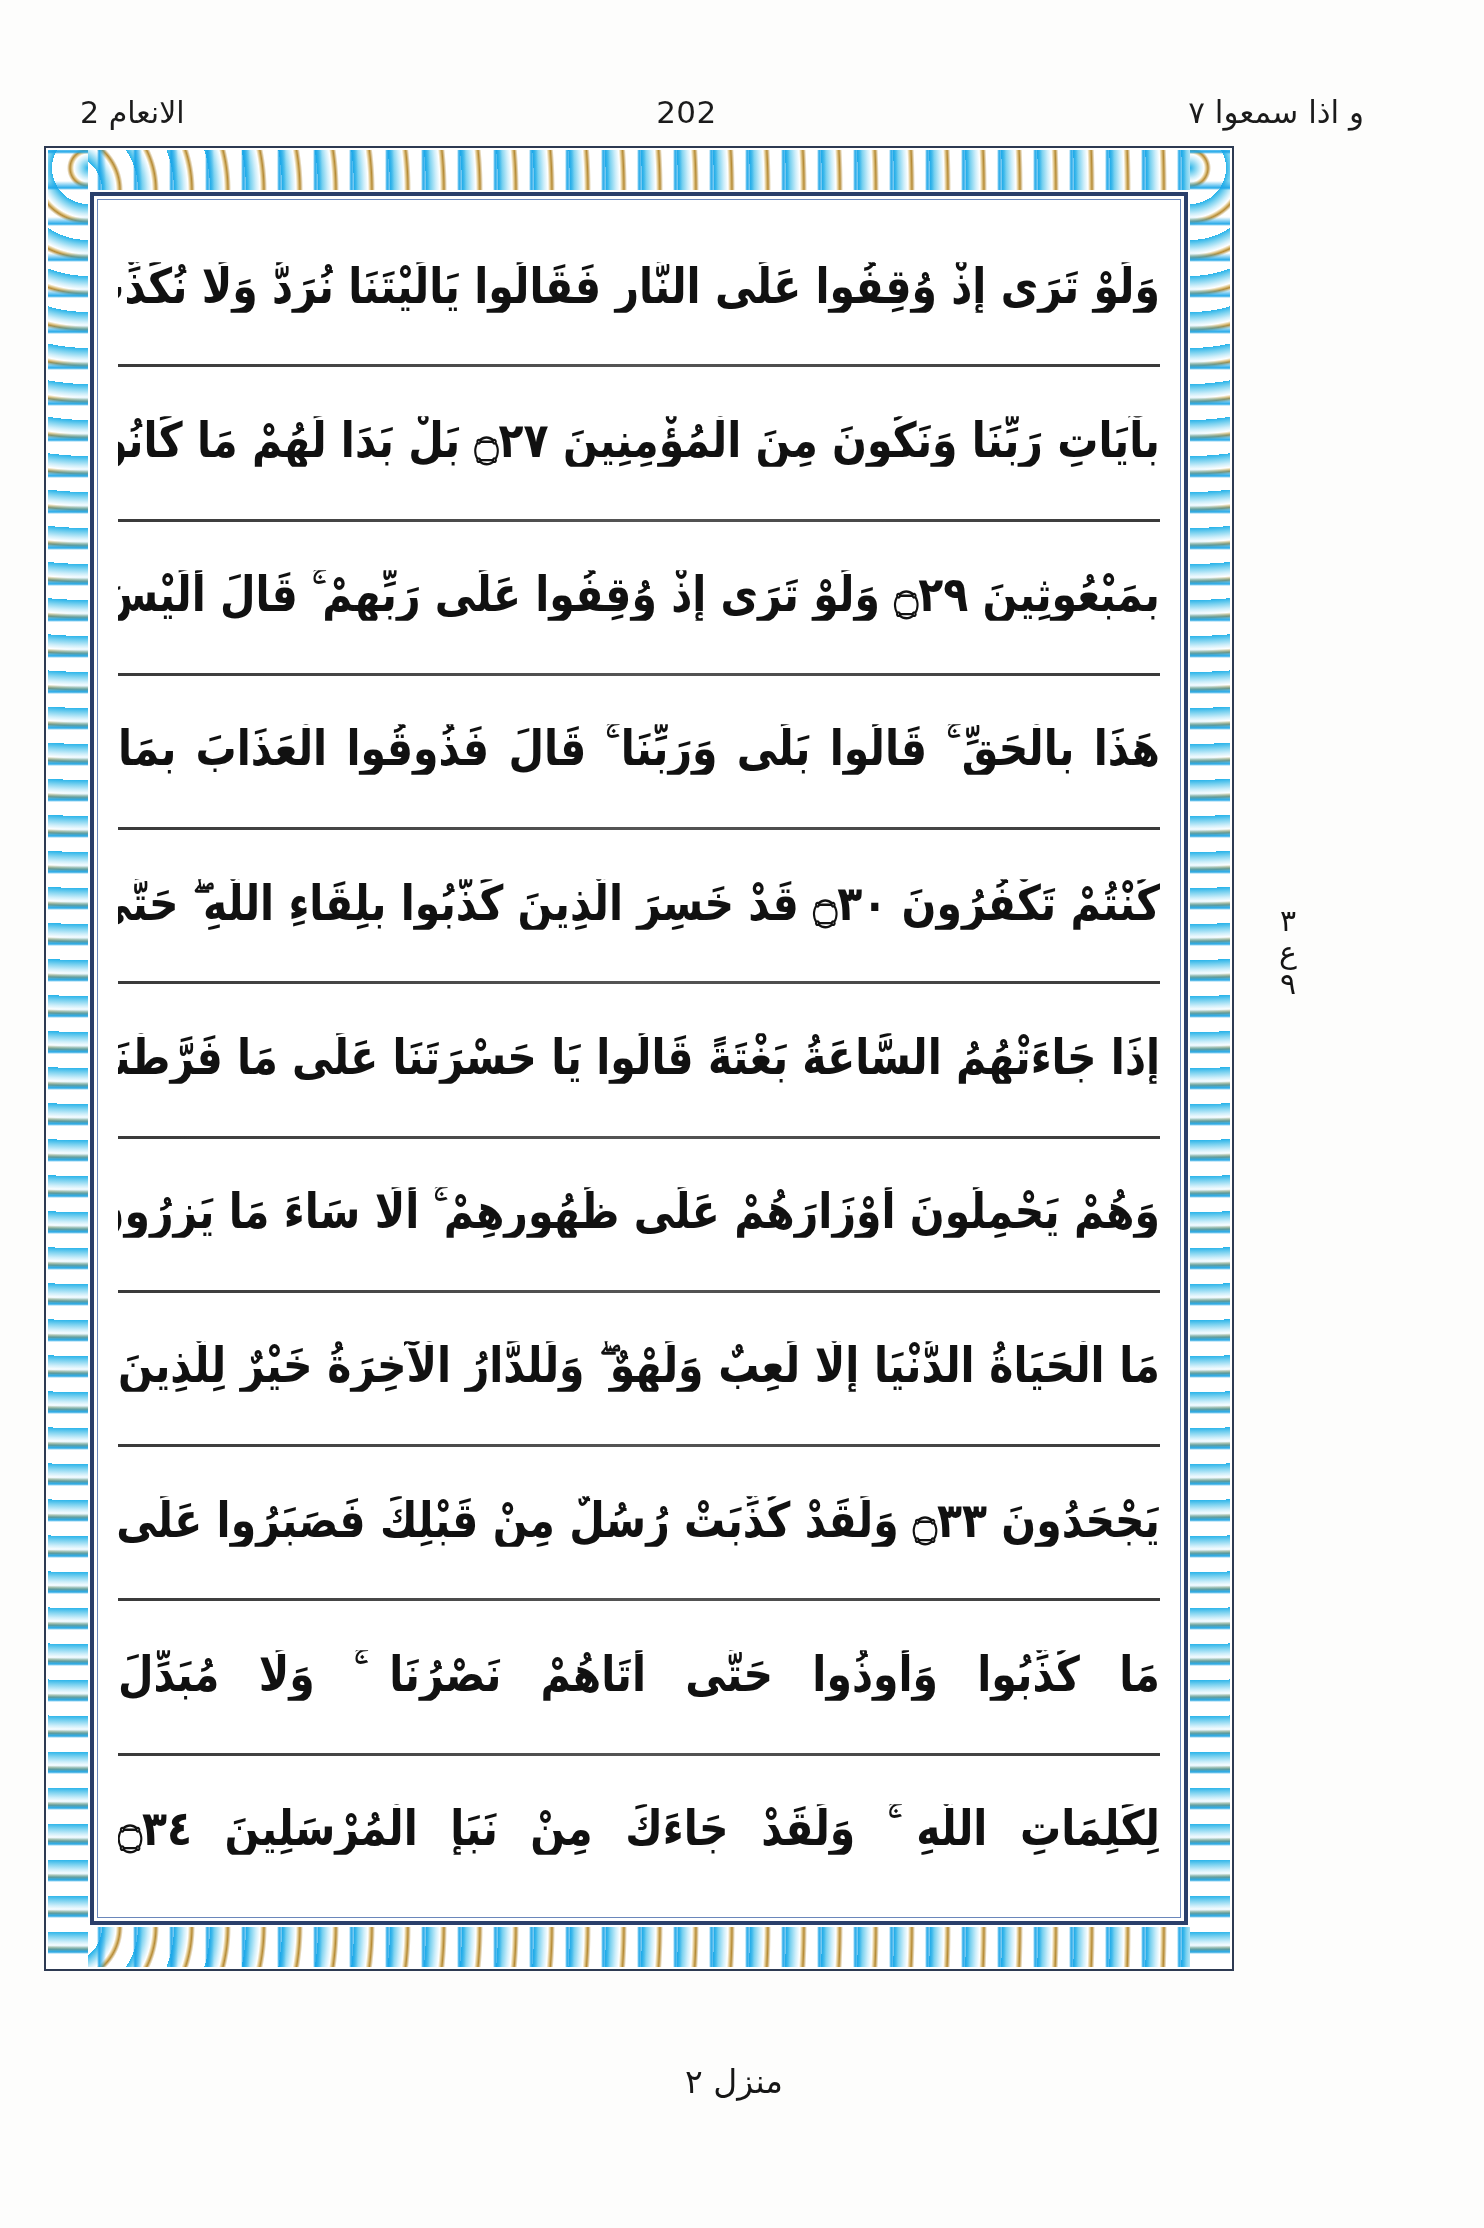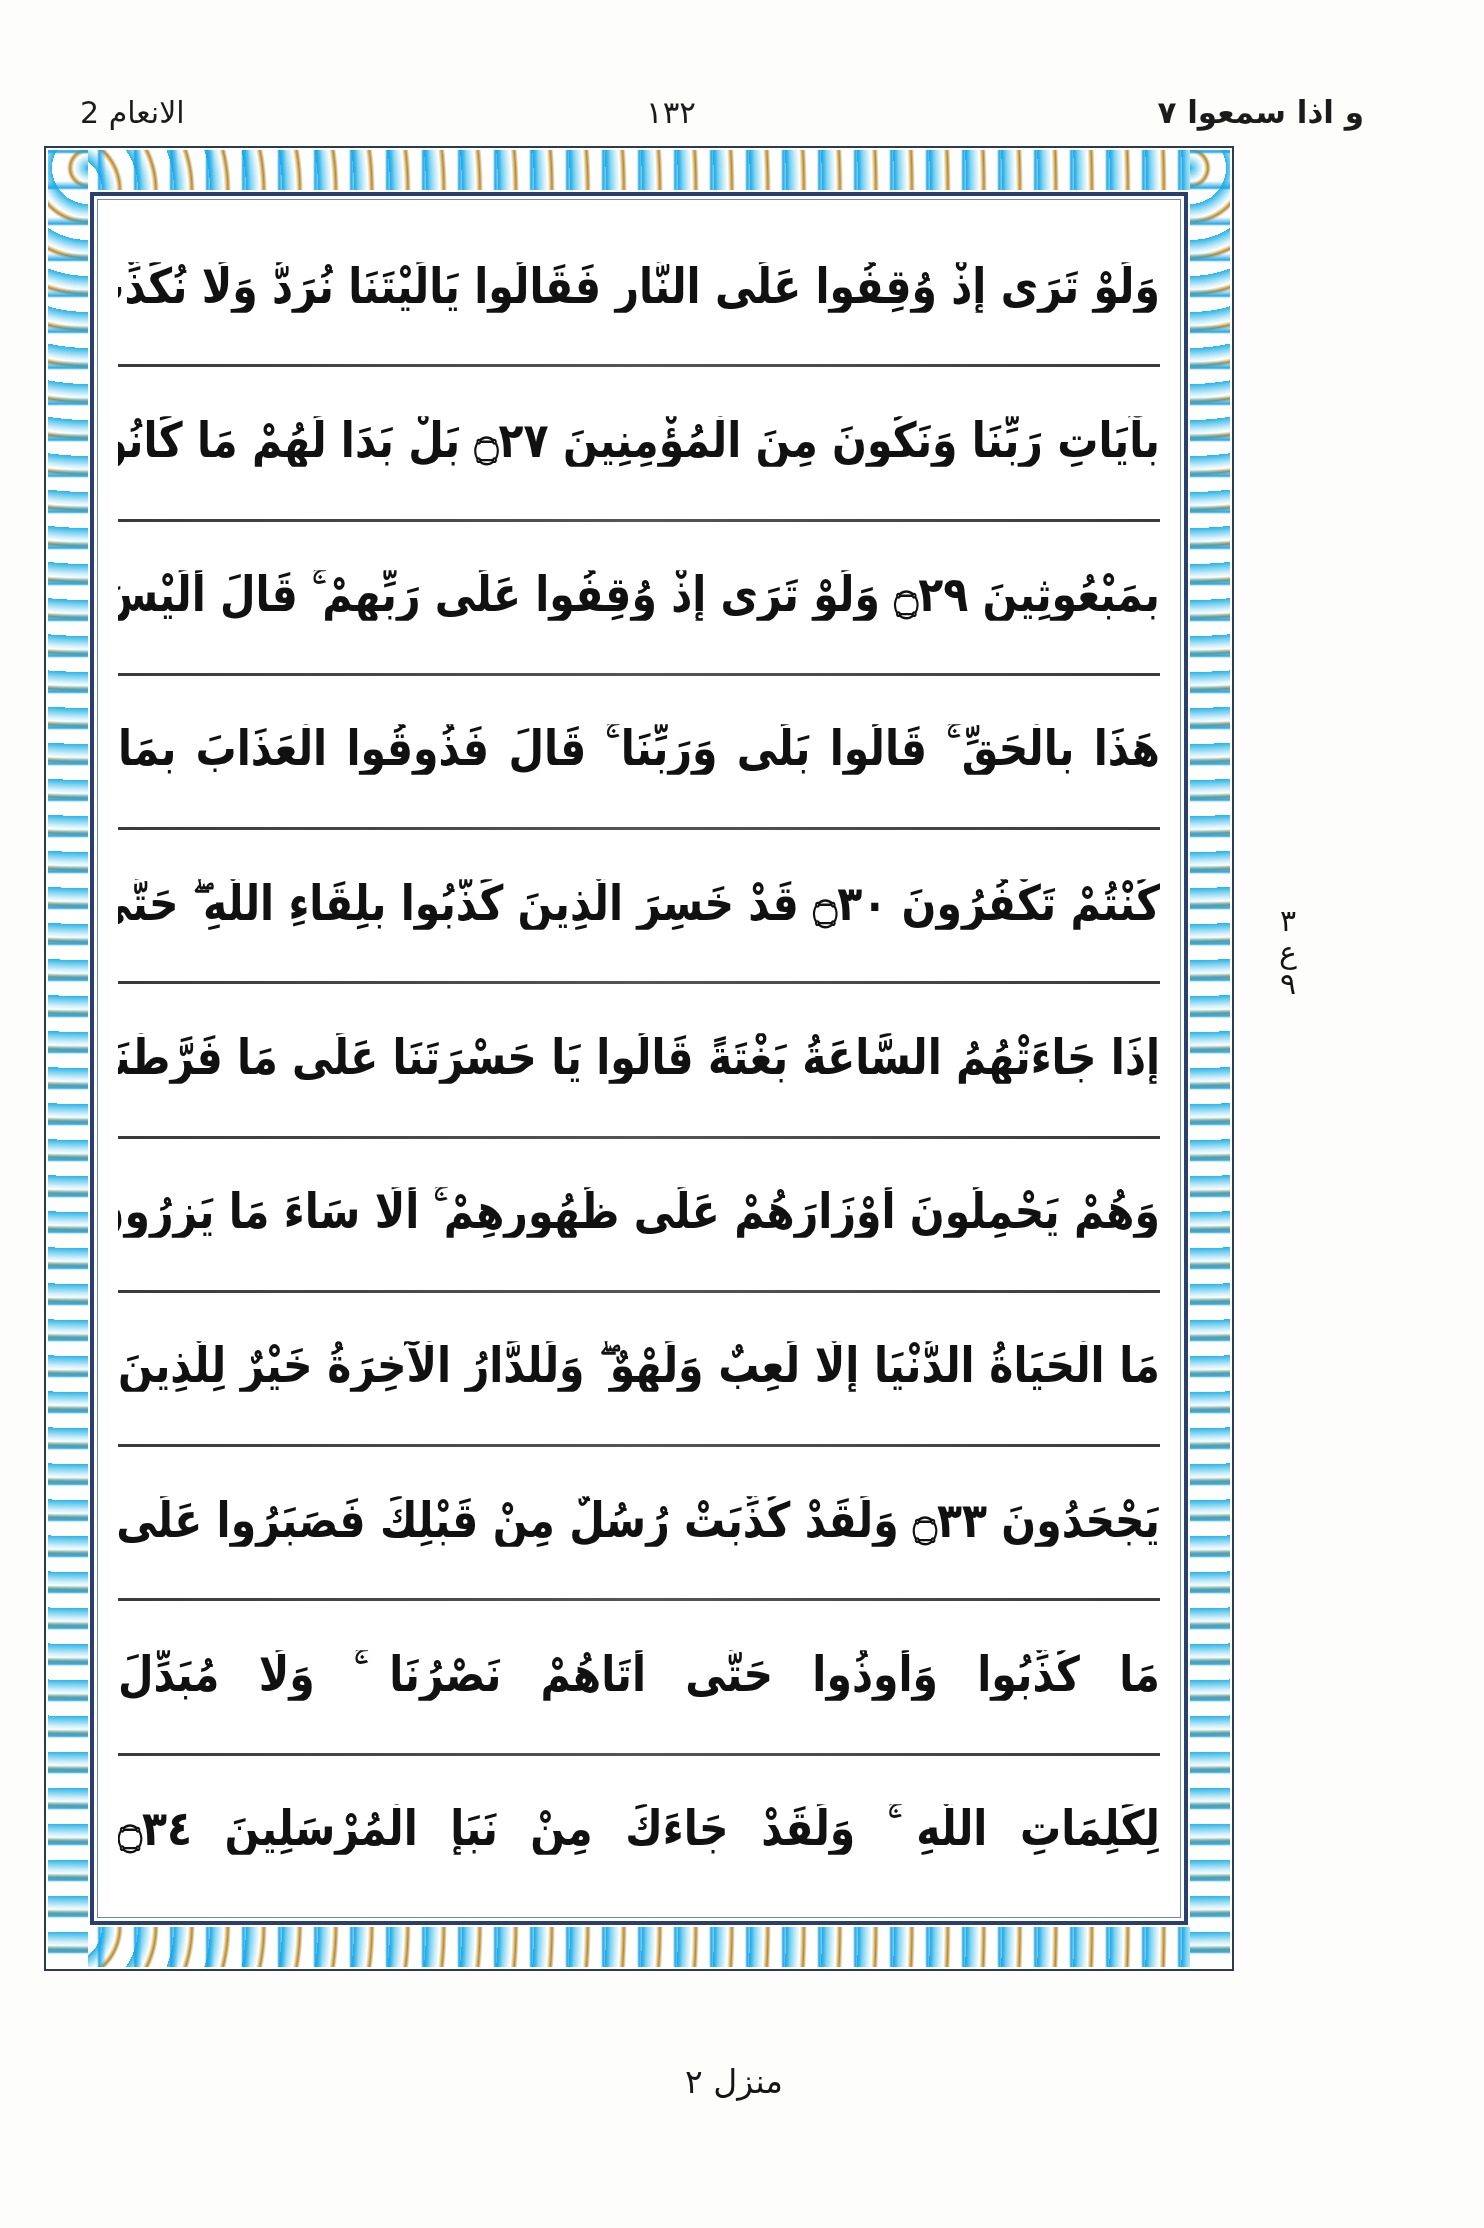--- a/index.html
+++ b/index.html
@@ -35,21 +35,21 @@
     direction: rtl;
   }
   .hdr-text {
     font-family: "DejaVu Sans", "Liberation Sans", sans-serif;
     font-size: 31px;
     color: #1b1b1b;
     letter-spacing: 0.5px;
     white-space: nowrap;
     line-height: 1;
   }
-  .hdr-right { order: 1; padding-right: 80px; font-weight: bold; }
+  .hdr-right { order: 1; padding-right: 80px; }
   .hdr-center { order: 2; }
   .hdr-left  { order: 3; padding-left: 40px; font-size: 30px;}
 
   
   .frame-outer {
     position: absolute;
     left: 44px;
     top: 146px;
     width: 1190px;
     height: 1825px;
@@ -179,21 +179,21 @@
     direction: rtl;
   }
 </style>
 </head>
 <body>
 
 <div class="page">
 
   <div class="header">
     <div class="hdr-text hdr-right">و اذا سمعوا ٧</div>
-    <div class="hdr-text hdr-center">١٣٢</div>
+    <div class="hdr-text hdr-center">202</div>
     <div class="hdr-text hdr-left">الانعام 2</div>
   </div>
 
   <div class="frame-outer">
 
     <div class="orn orn-top"></div>
     <div class="orn orn-bottom"></div>
     <div class="orn orn-left"></div>
     <div class="orn orn-right"></div>
 

